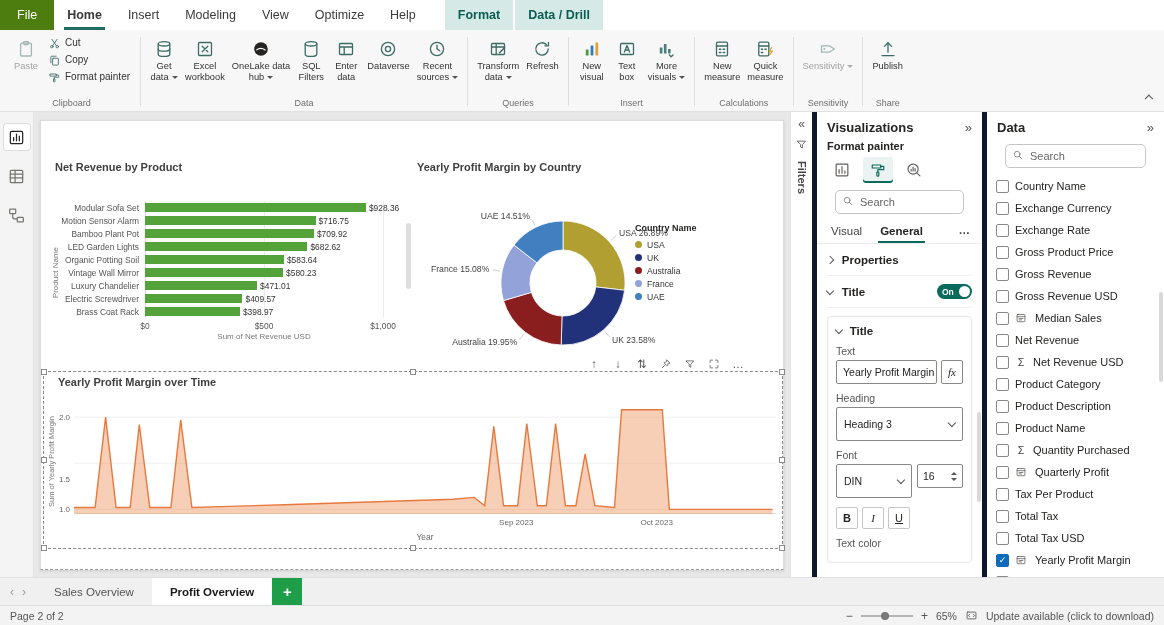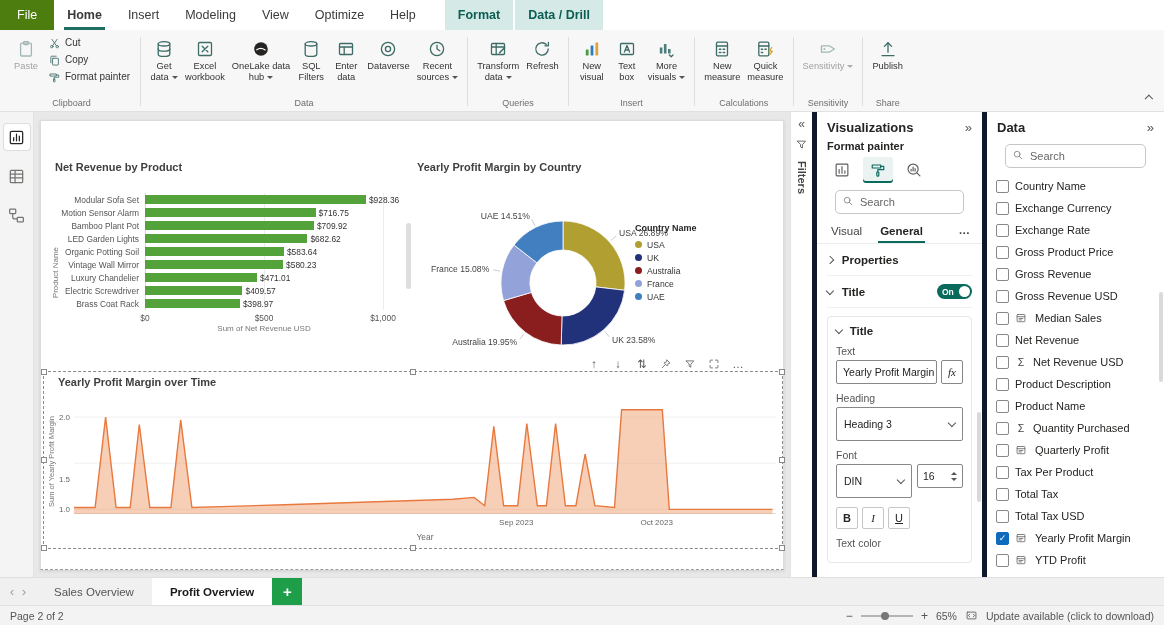--- a/index.html
+++ b/index.html
@@ -45,21 +45,21 @@
 .rail-btn.active{background:#fff;box-shadow:0 0 0 1px #ddd}
 #workspace{flex:1;background:#e8e8e8;position:relative;overflow:hidden}
 #page{position:absolute;left:6px;top:8px;width:744px;height:450px;background:#fff;border:1px solid #dcdcdc;border-bottom:1px dashed #9a9a9a;box-shadow:0 1px 3px rgba(0,0,0,.12)}
 
 .visual-title{font-size:11px;font-weight:700;color:#404040;white-space:nowrap}
 
 
 #bar-visual{position:absolute;left:8px;top:40px;width:362px;height:208px}
 #bar-visual .visual-title{padding-left:6px}
 .bc-ytitle{position:absolute;left:2px;top:86px;writing-mode:vertical-rl;transform:rotate(180deg);font-size:8px;color:#777}
-#bc-chart{position:relative;margin-top:20px}
+#bc-chart{position:relative;margin-top:28px}
 .bc-grid{position:absolute;left:96px;right:28px;top:0;height:117px}
 .bc-grid i{position:absolute;top:0;bottom:0;width:1px;background:#ececec}
 .bc-grid i.first{background:#d9d9d9}
 .bc-row{display:flex;height:13px;padding-right:28px;align-items:center}
 .bc-cat{width:96px;text-align:right;padding-right:6px;font-size:8.4px;color:#555;white-space:nowrap;flex:none}
 .bc-track{flex:1;position:relative;height:13px}
 .bc-bar{position:absolute;left:0;top:2px;height:9px}
 .bc-val{position:absolute;top:1.5px;font-size:8.4px;color:#333;white-space:nowrap}
 .bc-ticks{position:relative;margin:3px 28px 0 96px;height:10px;font-size:8.4px;color:#555}
 .bc-ticks span{position:absolute;transform:translateX(-50%);white-space:nowrap}
@@ -703,20 +703,24 @@
             <span class="cbx"></span>
             <span class="f-name">Net Revenue</span>
           </div>
           <div class="field-row">
             <span class="cbx"></span>
             <span class="sigma">Σ</span>
             <span class="f-name">Net Revenue USD</span>
           </div>
           <div class="field-row">
             <span class="cbx"></span>
+            <span class="f-name">Product Category</span>
+          </div>
+          <div class="field-row">
+            <span class="cbx"></span>
             <span class="f-name">Product Description</span>
           </div>
           <div class="field-row">
             <span class="cbx"></span>
             <span class="f-name">Product Name</span>
           </div>
           <div class="field-row">
             <span class="cbx"></span>
             <span class="sigma">Σ</span>
             <span class="f-name">Quantity Purchased</span>

